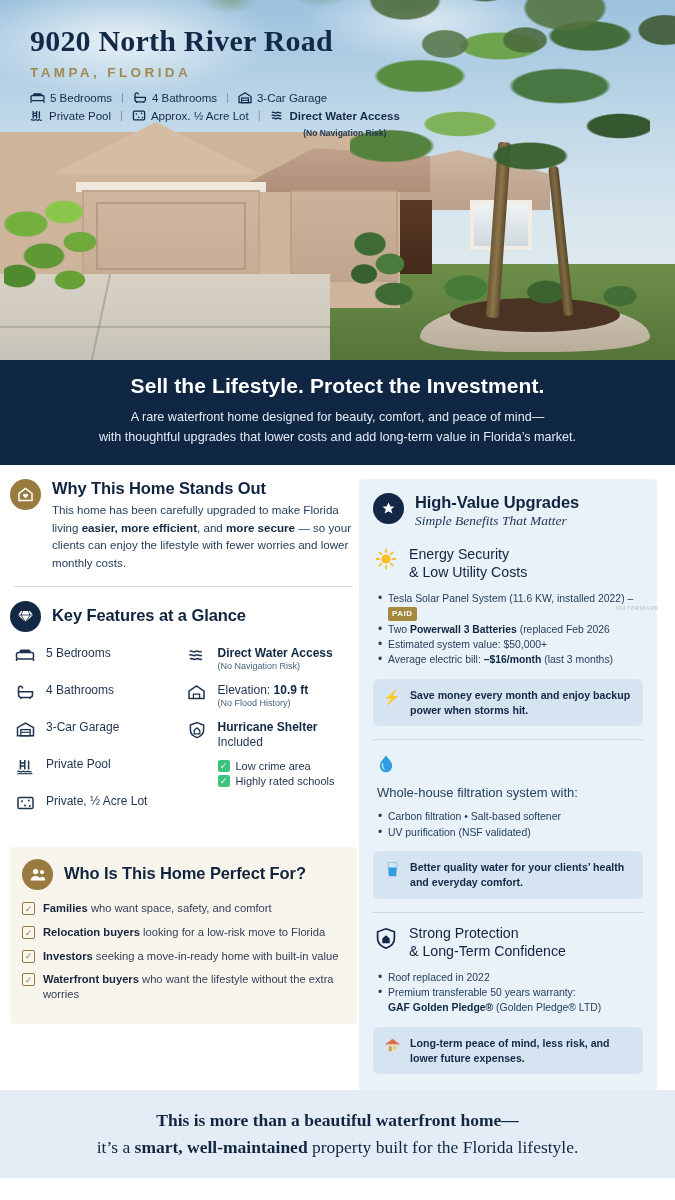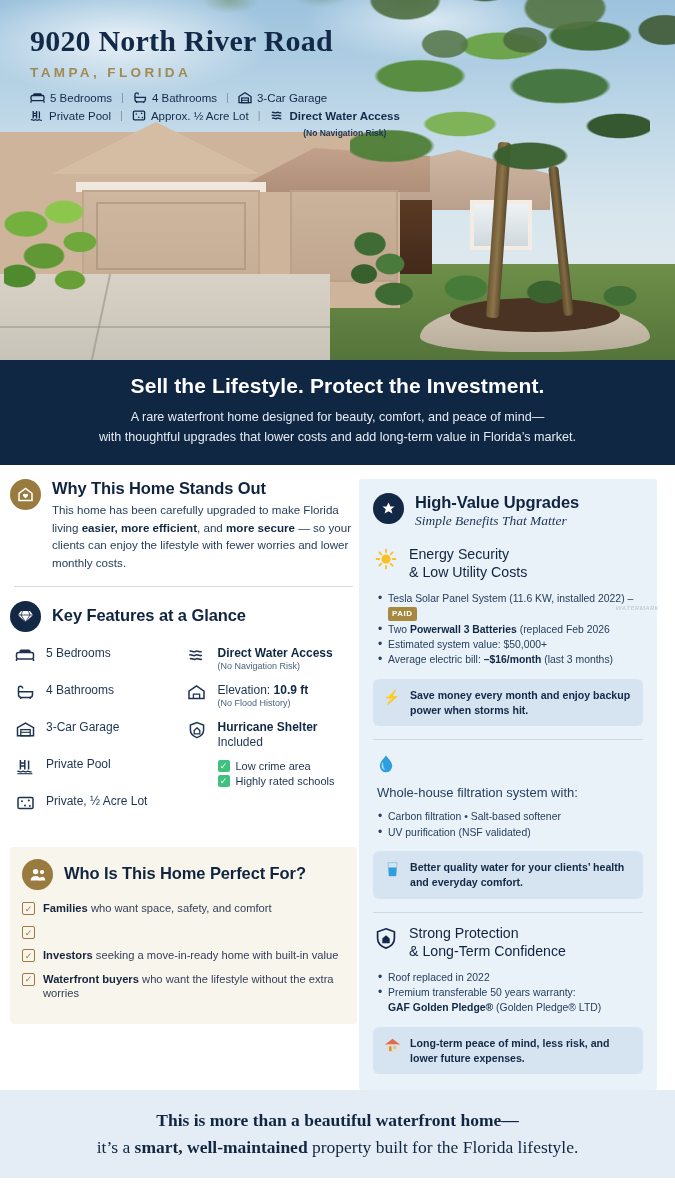--- a/index.html
+++ b/index.html
@@ -605,20 +605,21 @@
         </div>
         <div class="sec-title" style="padding-top:5px;">Who Is This Home Perfect For?</div>
       </div>
       <div class="pf-list">
         <div class="pf-item">
           <span class="pf-chk">✓</span>
           <div class="pf-txt"><b>Families</b><span> who want space, safety, and comfort</span></div>
         </div>
         <div class="pf-item">
           <span class="pf-chk">✓</span>
+          <div class="pf-txt"><b>Relocation buyers</b><span> looking for a low-risk move to Florida</span></div>
         </div>
         <div class="pf-item">
           <span class="pf-chk">✓</span>
           <div class="pf-txt"><b>Investors</b><span> seeking a move-in-ready home with built-in value</span></div>
         </div>
         <div class="pf-item">
           <span class="pf-chk">✓</span>
           <div class="pf-txt"><b>Waterfront buyers</b><span> who want the lifestyle without the extra worries</span></div>
         </div>
       </div>

